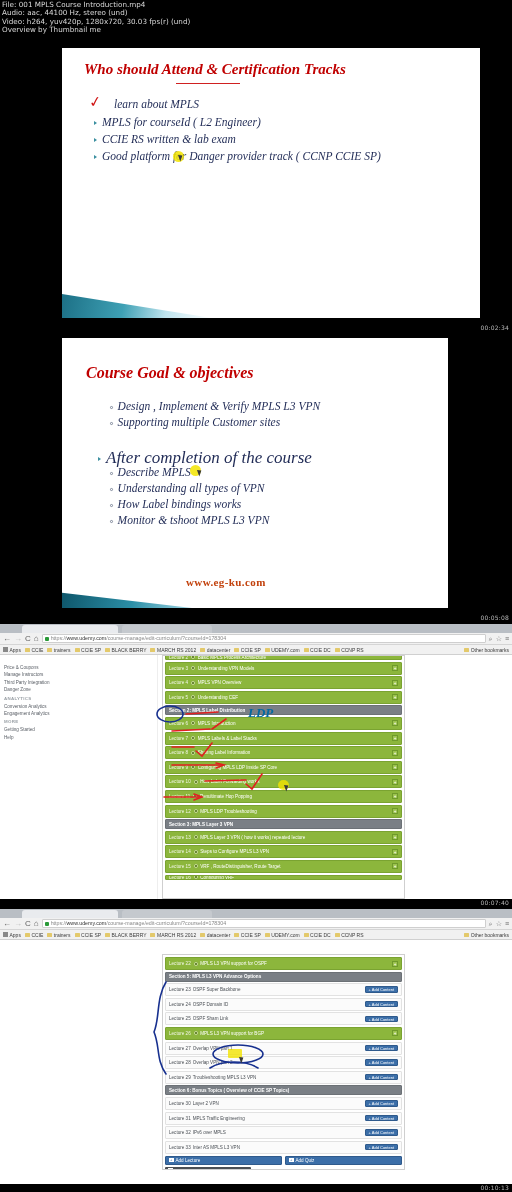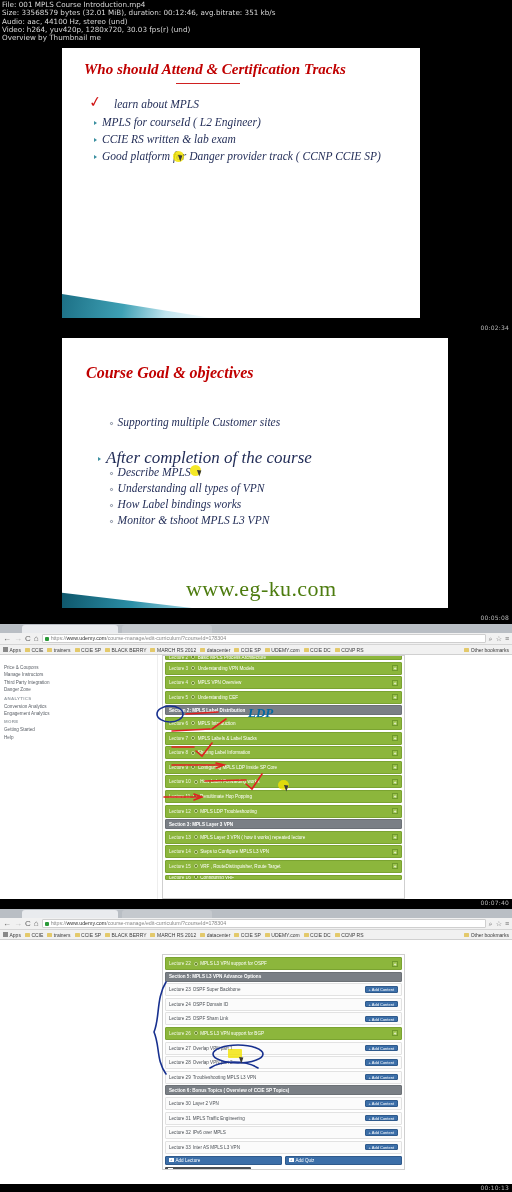--- a/index.html
+++ b/index.html
@@ -54,22 +54,22 @@
     position:absolute; left:0; bottom:0; width:150px; height:40px;
     background:linear-gradient(100deg,#1b6e84 0%,#3ea0b4 42%,#bfe4ee 70%,#ffffff 100%);
     clip-path:polygon(0% 100%, 0% 40%, 100% 100%);
   }
   .swoosh2 {
     position:absolute; left:0; bottom:0; width:130px; height:34px;
     background:linear-gradient(100deg,#0d5468 0%,#2b8ea6 55%,#9fd6e4 100%);
     clip-path:polygon(0% 100%, 0% 55%, 100% 100%);
   }
   .watermark {
-    position:absolute; color:#4d7c0f; font-family:"Liberation Serif", serif;
-    font-weight:normal; font-size:22px; letter-spacing:.4px;
+    position:absolute; color:#c2410c; font-family:"Liberation Serif", serif;
+    font-weight:bold; font-size:11px; letter-spacing:.4px;
   }
   
   .browser { position:absolute; left:0; width:512px; background:#cfd3d8; overflow:hidden; }
   .chrome-tabstrip {
     height:9px; background:#b9bec4; position:relative;
   }
   .tab {
     position:absolute; top:1px; height:8px; background:#e9ebee;
     border-radius:3px 3px 0 0;
   }
@@ -170,28 +170,27 @@
     border-left:4px solid #3a3a3a; border-top:2px solid transparent;
     border-bottom:5px solid transparent;
     transform:rotate(-20deg);
   }
 </style>
 </head>
 <body>
 
 <div class="meta">
   <div>File: 001 MPLS Course Introduction.mp4</div>
-  <div>Size: 33568579 bytes (32.01 MiB), duration: 00:12:46, avg.bitrate: 351 kb/s</div>
   <div>Audio: aac, 44100 Hz, stereo (und)</div>
   <div>Video: h264, yuv420p, 1280x720, 30.03 fps(r) (und)</div>
   <div>Overview by Thumbnail me</div>
 </div>
 
 <div class="panel" style="top:42px;height:290px;">
-  <div class="slide" style="left:62px;top:6px;width:358px;height:270px;">
+  <div class="slide" style="left:62px;top:6px;width:418px;height:270px;">
     <div class="slide-title" style="position:absolute;left:22px;top:13px;font-size:15px;">Who should Attend &amp; Certification Tracks</div>
     <div class="ul-red" style="left:114px;top:35px;width:64px;"></div>
 
     <div class="checkmark" style="left:27px;top:45px;">✓</div>
 
     <div class="bul" style="position:absolute;left:52px;top:50px;font-size:11.5px;">
       <span>learn about MPLS</span>
     </div>
     <div class="bul" style="position:absolute;left:32px;top:68px;font-size:11.5px;">
       <span class="bullet-tri"></span><span>MPLS for courseId  ( L2 Engineer)</span>
@@ -208,20 +207,23 @@
 
     <div class="swoosh1"></div>
   </div>
   <div class="tstamp">00:02:34</div>
 </div>
 
 <div class="panel" style="top:332px;height:290px;">
   <div class="slide" style="left:62px;top:6px;width:386px;height:270px;">
     <div class="slide-title" style="position:absolute;left:24px;top:26px;font-size:16px;">Course Goal &amp; objectives</div>
 
+    <div class="bul" style="position:absolute;left:48px;top:62px;font-size:11.5px;">
+      <span class="bullet-dot"></span><span>Design , Implement &amp; Verify MPLS L3 VPN</span>
+    </div>
     <div class="bul" style="position:absolute;left:48px;top:78px;font-size:11.5px;">
       <span class="bullet-dot"></span><span>Supporting multiple Customer sites</span>
     </div>
 
     <div class="bul" style="position:absolute;left:36px;top:110px;font-size:17px;">
       <span class="bullet-tri"></span><span>After completion of the course</span>
     </div>
 
     <div class="bul" style="position:absolute;left:48px;top:128px;font-size:11.5px;">
       <span class="bullet-dot"></span><span>Describe MPLS</span>

